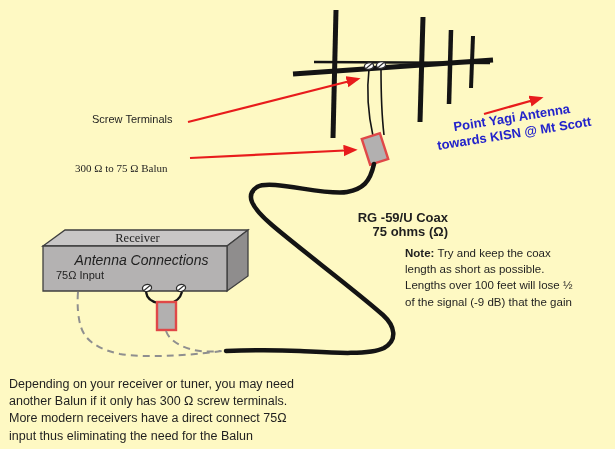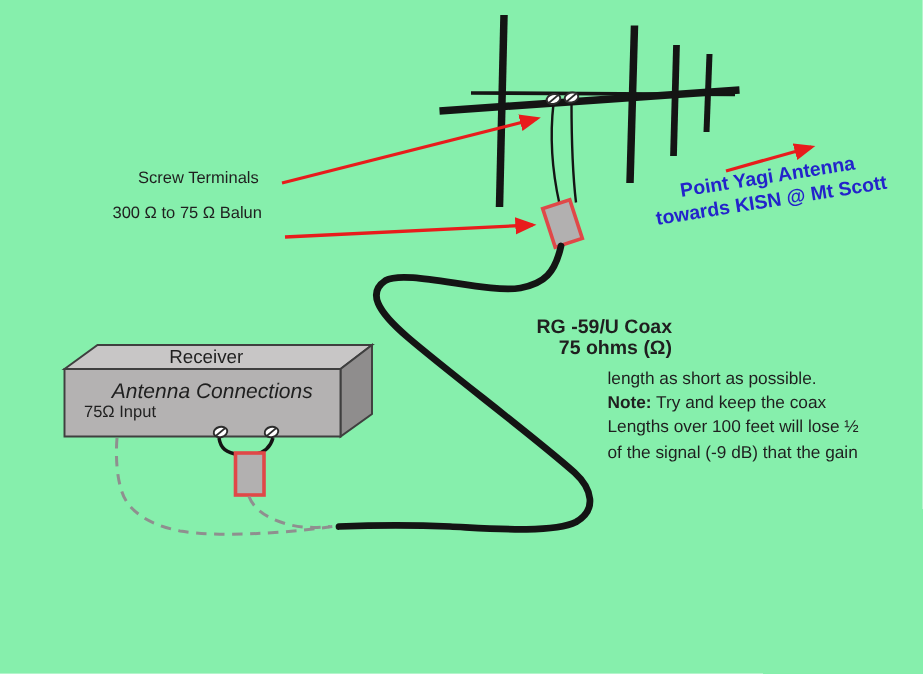--- a/index.html
+++ b/index.html
@@ -1,45 +1,45 @@
 <!DOCTYPE html>
 <html style="--c-arrow_red: #e81c1c; --c-balun_fill: #b2b0b0; --c-balun_stroke: #e04848; --c-blue_text: #2323cb; --c-line_black: #141414; --c-dashed_gray: #8f8f8f; --c-receiver_top: #c8c6c6; --c-receiver_front: #b4b2b2; --c-receiver_side: #8f8d8d; --c-text_black: #1f1f1f;"><head>
 <meta charset="utf-8">
 <style>
   html,body{margin:0;padding:0;background:#ffffff;}
   body{width:615px;height:449px;overflow:hidden;
        font-family:"Liberation Sans", sans-serif;color:var(--c-text_black,#1f1f1f);}
-  .canvas{position:relative;width:615px;height:449px;background:#86efac;}
+  .canvas{position:relative;width:615px;height:449px;background:#fef9c3;}
   svg.art{position:absolute;left:0;top:0;width:615px;height:449px;}
 
   
   .ln-black{stroke:var(--c-line_black,#141414);fill:none;}
   .ln-thin{stroke:var(--c-line_black,#141414);fill:none;stroke-width:1.6;}
   .coax{stroke:var(--c-line_black,#141414);fill:none;stroke-width:4.5;stroke-linecap:round;}
   .dash{stroke:var(--c-dashed_gray,#8f8f8f);fill:none;stroke-width:2;stroke-dasharray:7 5;stroke-linecap:butt;}
   .arrow{stroke:var(--c-arrow_red,#e81c1c);fill:none;stroke-width:2.2;}
   .fill-arrow{fill:var(--c-arrow_red,#e81c1c);}
   .balun{fill:var(--c-balun_fill,#b2b0b0);stroke:var(--c-balun_stroke,#e04848);stroke-width:2.4;}
   .term{fill:#ffffff;stroke:#2d2d2d;stroke-width:1.3;}
   .term-slash{stroke:#2d2d2d;stroke-width:1.1;fill:none;}
   .rx-top{fill:var(--c-receiver_top,#c8c6c6);stroke:#3f3f3f;stroke-width:1.3;}
   .rx-front{fill:var(--c-receiver_front,#b4b2b2);stroke:#3f3f3f;stroke-width:1.3;}
   .rx-side{fill:var(--c-receiver_side,#8f8d8d);stroke:#3f3f3f;stroke-width:1.3;}
 
   .lbl{position:absolute;white-space:nowrap;font-size:11px;}
   .lbl-screw{left:92px;top:113px;}
-  .lbl-balun{left:75px;top:136px;}
+  .lbl-balun{left:75px;top:162px;font-family:Liberation Serif, serif;}
   .lbl-coax{left:323px;top:211px;width:125px;text-align:right;font-size:13px;line-height:14px;white-space:normal;font-weight:bold;}
   .lbl-blue{left:424px;top:110px;width:178px;text-align:center;font-size:13px;line-height:16px;
             font-weight:600;color:var(--c-blue_text,#2323cb);transform:rotate(-9deg);white-space:normal;}
   .note{position:absolute;left:405px;top:245px;width:210px;font-size:11.5px;line-height:16.2px;}
   .note b{font-weight:bold;}
   .footer{position:absolute;left:9px;top:376px;width:340px;font-size:12.5px;line-height:17.2px;}
   .rx-text{position:absolute;text-align:center;}
-  .rx-title{left:70px;top:231px;width:135px;font-size:12.5px;}
+  .rx-title{left:70px;top:231px;width:135px;font-size:12.5px;font-family:Liberation Serif, serif;}
   .rx-sub{left:64px;top:252px;width:155px;font-size:14px;font-style:italic;}
   .rx-75{left:48px;top:269px;width:64px;font-size:11px;}
   .rx-300{left:111px;top:269px;width:108px;font-size:11px;}
 </style>
 </head>
 <body>
 
 <div class="canvas">
 
   <svg class="art" viewBox="0 0 615 449">
@@ -116,20 +116,26 @@
   <div class="lbl lbl-blue">
     <div>Point  Yagi Antenna</div>
     <div>towards KISN @ Mt Scott</div>
   </div>
 
   <div class="rx-text rx-title">Receiver</div>
   <div class="rx-text rx-sub">Antenna Connections</div>
   <div class="rx-text rx-75">75Ω Input</div>
 
   <div class="note">
+    <div><b>Note:</b><span> Try and keep the coax</span></div>
     <div>length as short as possible.</div>
-    <div><b>Note:</b><span> Try and keep the coax</span></div>
     <div>Lengths over 100 feet will lose ½</div>
     <div>of the signal (-9 dB) that the gain</div>
   </div>
 
+  <div class="footer">
+    <div>Depending on your receiver or tuner, you may need</div>
+    <div>another Balun if it only has 300 Ω screw terminals.</div>
+    <div>More modern receivers have a direct connect 75Ω</div>
+    <div>input thus eliminating the need for the Balun</div>
+  </div>
 
 </div>
 
 </body></html>

